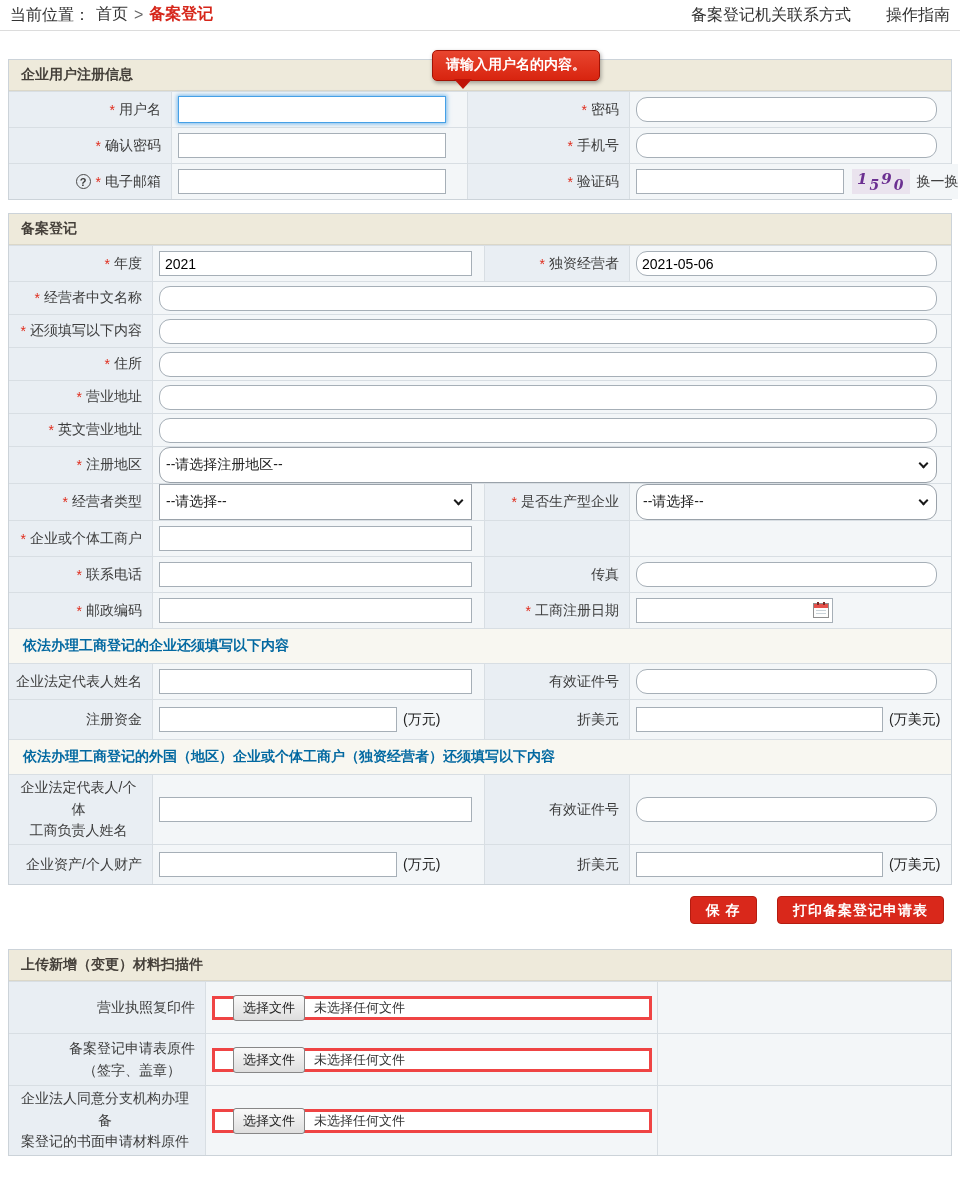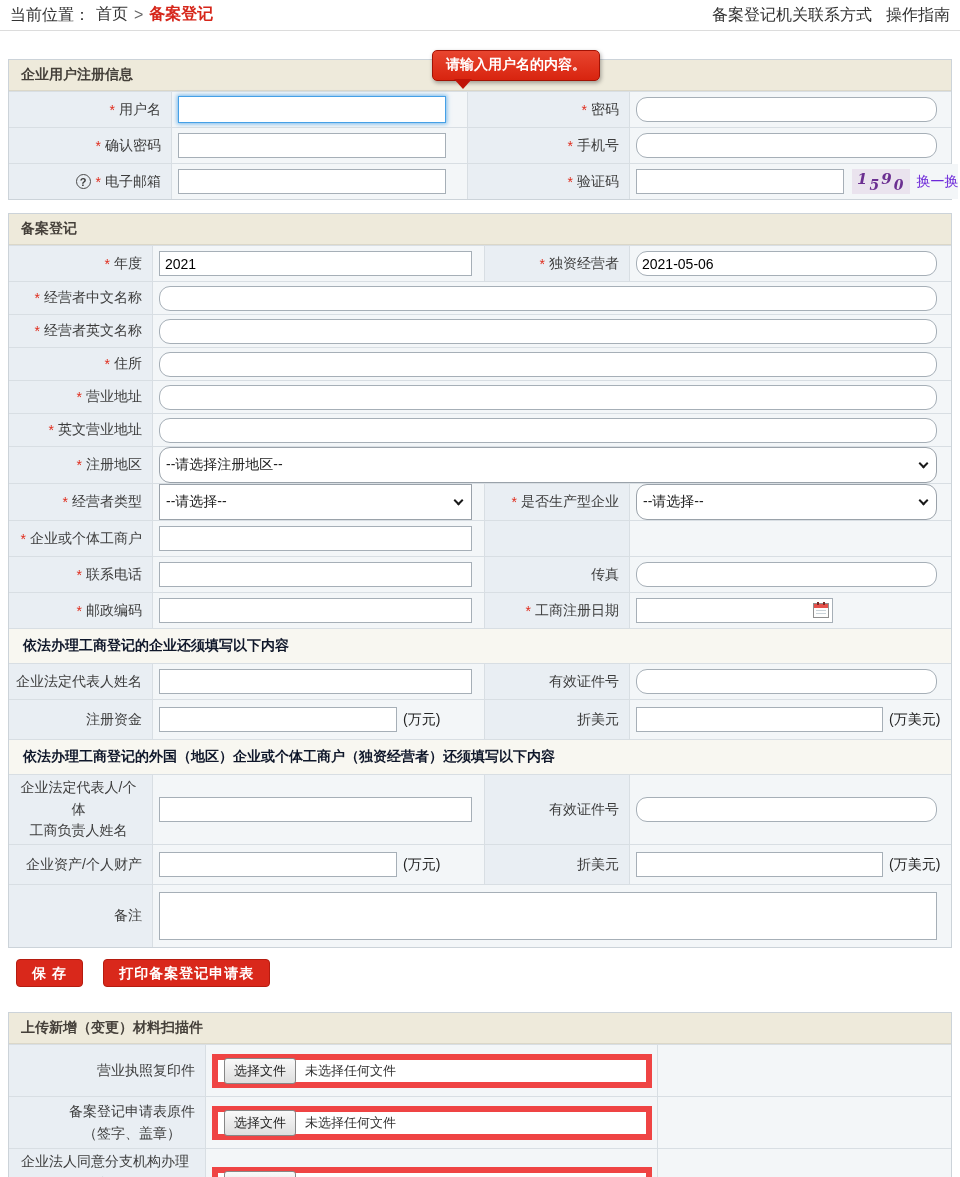--- a/index.html
+++ b/index.html
@@ -8,21 +8,21 @@
 
   
   .topbar { height:31px; display:flex; justify-content:space-between; align-items:center;
             padding:0 10px; font-size:16px; border-bottom:1px solid #dcdcdc; background:#fff; }
   .crumb { display:flex; align-items:center; gap:6px; }
   .crumb .pre { color:#333; }
   .crumb .home { color:#333; cursor:pointer; }
   .crumb .sep { color:#666; }
   .crumb .cur { color:#d6261a; font-weight:bold; }
   .toplinks { display:flex; gap:14px; }
-  .toplinks span { color:#333; cursor:pointer; }
+  .toplinks span { color:#333; cursor:pointer;margin-left:21px; }
 
   .wrap { padding:0 8px; }
 
   
   .sec { border:1px solid #ccd3d9; background:#f3f6f8; }
   .sec-h { background:#eeeadb; border-bottom:1px solid #dbd7c8; padding:6px 12px;
            font-size:14px; font-weight:bold; color:#45403a; }
   .sec1 { margin-top:28px; }
   .sec2 { margin-top:13px; }
   .sec3 { margin-top:12px; }
@@ -36,21 +36,21 @@
   .h33 { min-height:33px; } .h40 { min-height:40px; } .h56 { min-height:56px; }
   .h62 { min-height:62px; } .h52 { min-height:52px; }
 
   .lbl { background:#e9eef3; display:flex; align-items:center; justify-content:flex-end;
          padding:2px 10px 2px 6px; font-size:14px; color:#3d3d3d; text-align:right; }
   .fld { background:#f3f6f8; display:flex; align-items:center; border-left:1px solid #d8dee3; }
   .lbl2 { border-left:1px solid #d8dee3; }
   .req { color:#e02b1b; margin-right:4px; font-size:14px; }
   .pre { white-space:pre-line; display:inline-block; text-align:center; line-height:1.55; }
   .subh { background:#f8f7f1; border-top:1px solid #d8dee3; padding:8px 14px;
-          font-size:14px; font-weight:bold; color:#0f172a; }
+          font-size:14px; font-weight:bold; color:#0369a1; }
 
   
   .inp { height:25px; border:1px solid #a6afb7; background:#fff; margin-left:6px;
          font-size:14px; padding:0 5px; font-family:inherit; }
   .w-s1 { width:268px; }          
   .w-main { width:313px; }        
   .grow { flex:1; margin-right:14px;border-radius:11px; }
   .w-cap { width:208px; }
   .w-money { width:238px; }
   .w-usd { width:247px; }
@@ -83,31 +83,31 @@
            font-size:11px; font-weight:bold; color:#3a3a3a; margin-right:5px; }
 
   
   .cap { background:#eae3ee; padding:0 5px; height:25px; display:inline-flex; align-items:center;
          margin-left:8px; font-family:"DejaVu Serif",serif; font-style:italic; font-weight:bold;
          color:#6b2f91; cursor:pointer; letter-spacing:2px; }
   .cap span:nth-child(1) { font-size:15px; transform:translateY(-3px); }
   .cap span:nth-child(2) { font-size:14px; transform:translateY(3px); }
   .cap span:nth-child(3) { font-size:15px; transform:translateY(-3px); }
   .cap span:nth-child(4) { font-size:14px; transform:translateY(3px); }
-  .refresh { margin-left:6px; font-size:14px; color:#6d28d9; cursor:pointer; white-space:nowrap; }
-
-  
-  .filebox { background:#fff; border:6px solid #ef4444; height:34px; display:flex; align-items:center;
-             margin-left:6px; width:440px; padding-left:6px; }
+  .refresh { margin-left:6px; font-size:14px; color:#404040; cursor:pointer; white-space:nowrap; }
+
+  
+  .filebox { background:#fff; border:3px solid #ef4444; height:24px; display:flex; align-items:center;
+             margin-left:6px; width:440px; padding-left:18px; }
   .filebtn { border:1px solid #878787; background:linear-gradient(#f9f9f9,#dedede); border-radius:3px;
              font-size:13px; padding:3px 9px; color:#222; cursor:pointer; white-space:nowrap; }
   .filetext { font-size:13px; color:#333; margin-left:9px; white-space:nowrap; }
 
   
-  .btnrow { text-align:left; padding:11px 0 13px; background:#fff; }
+  .btnrow { text-align:right; padding:11px 0 13px; background:#fff; }
   .btn { background:#d9281b; color:#fff; font-weight:bold; font-size:14px; padding:0 15px;
          height:28px; line-height:27px; border:1px solid #b51c10; border-radius:4px;
          cursor:pointer; display:inline-block; margin:0 8px; letter-spacing:1px; }
 
   
   .tooltip { position:absolute; left:432px; top:50px; z-index:20;
              background:linear-gradient(#e8452f,#d8240f); color:#fff; font-weight:bold; font-size:14px;
              padding:5px 13px 6px; border-radius:5px; border:1px solid #a31204;
              box-shadow:1px 2px 4px rgba(0,0,0,.35); white-space:nowrap; }
   .tooltip::after { content:""; position:absolute; left:21px; bottom:-9px;
@@ -222,21 +222,21 @@
         <span>经营者中文名称</span>
         </div>
       <div class="fld">
           <input class="inp grow" style="">
         </div>
     </div>
 
     <div class="row gf h33">
       <div class="lbl">
           <span class="req">*</span>
-        <span>经营者英文名称</span>
+        <span>还须填写以下内容</span>
         </div>
       <div class="fld">
           <input class="inp grow" style="">
         </div>
     </div>
 
     <div class="row gf h33">
       <div class="lbl">
           <span class="req">*</span>
         <span>住所</span>
@@ -415,28 +415,20 @@
       </div>
       <div class="lbl lbl2">
           <span>折美元</span>
         </div>
       <div class="fld">
         <input class="inp w-usd" style="">
         <span class="unit">(万美元)</span>
       </div>
     </div>
 
-    <div class="row gf h62">
-      <div class="lbl">
-          <span>备注</span>
-        </div>
-      <div class="fld">
-          <textarea class="remark" style=""></textarea>
-        </div>
-    </div>
   </div>
 
   <div class="btnrow">
     <span class="btn">保 存</span>
     <span class="btn">打印备案登记申请表</span>
   </div>
 
   <div class="sec sec3">
     <div class="sec-h">上传新增（变更）材料扫描件</div>
 

